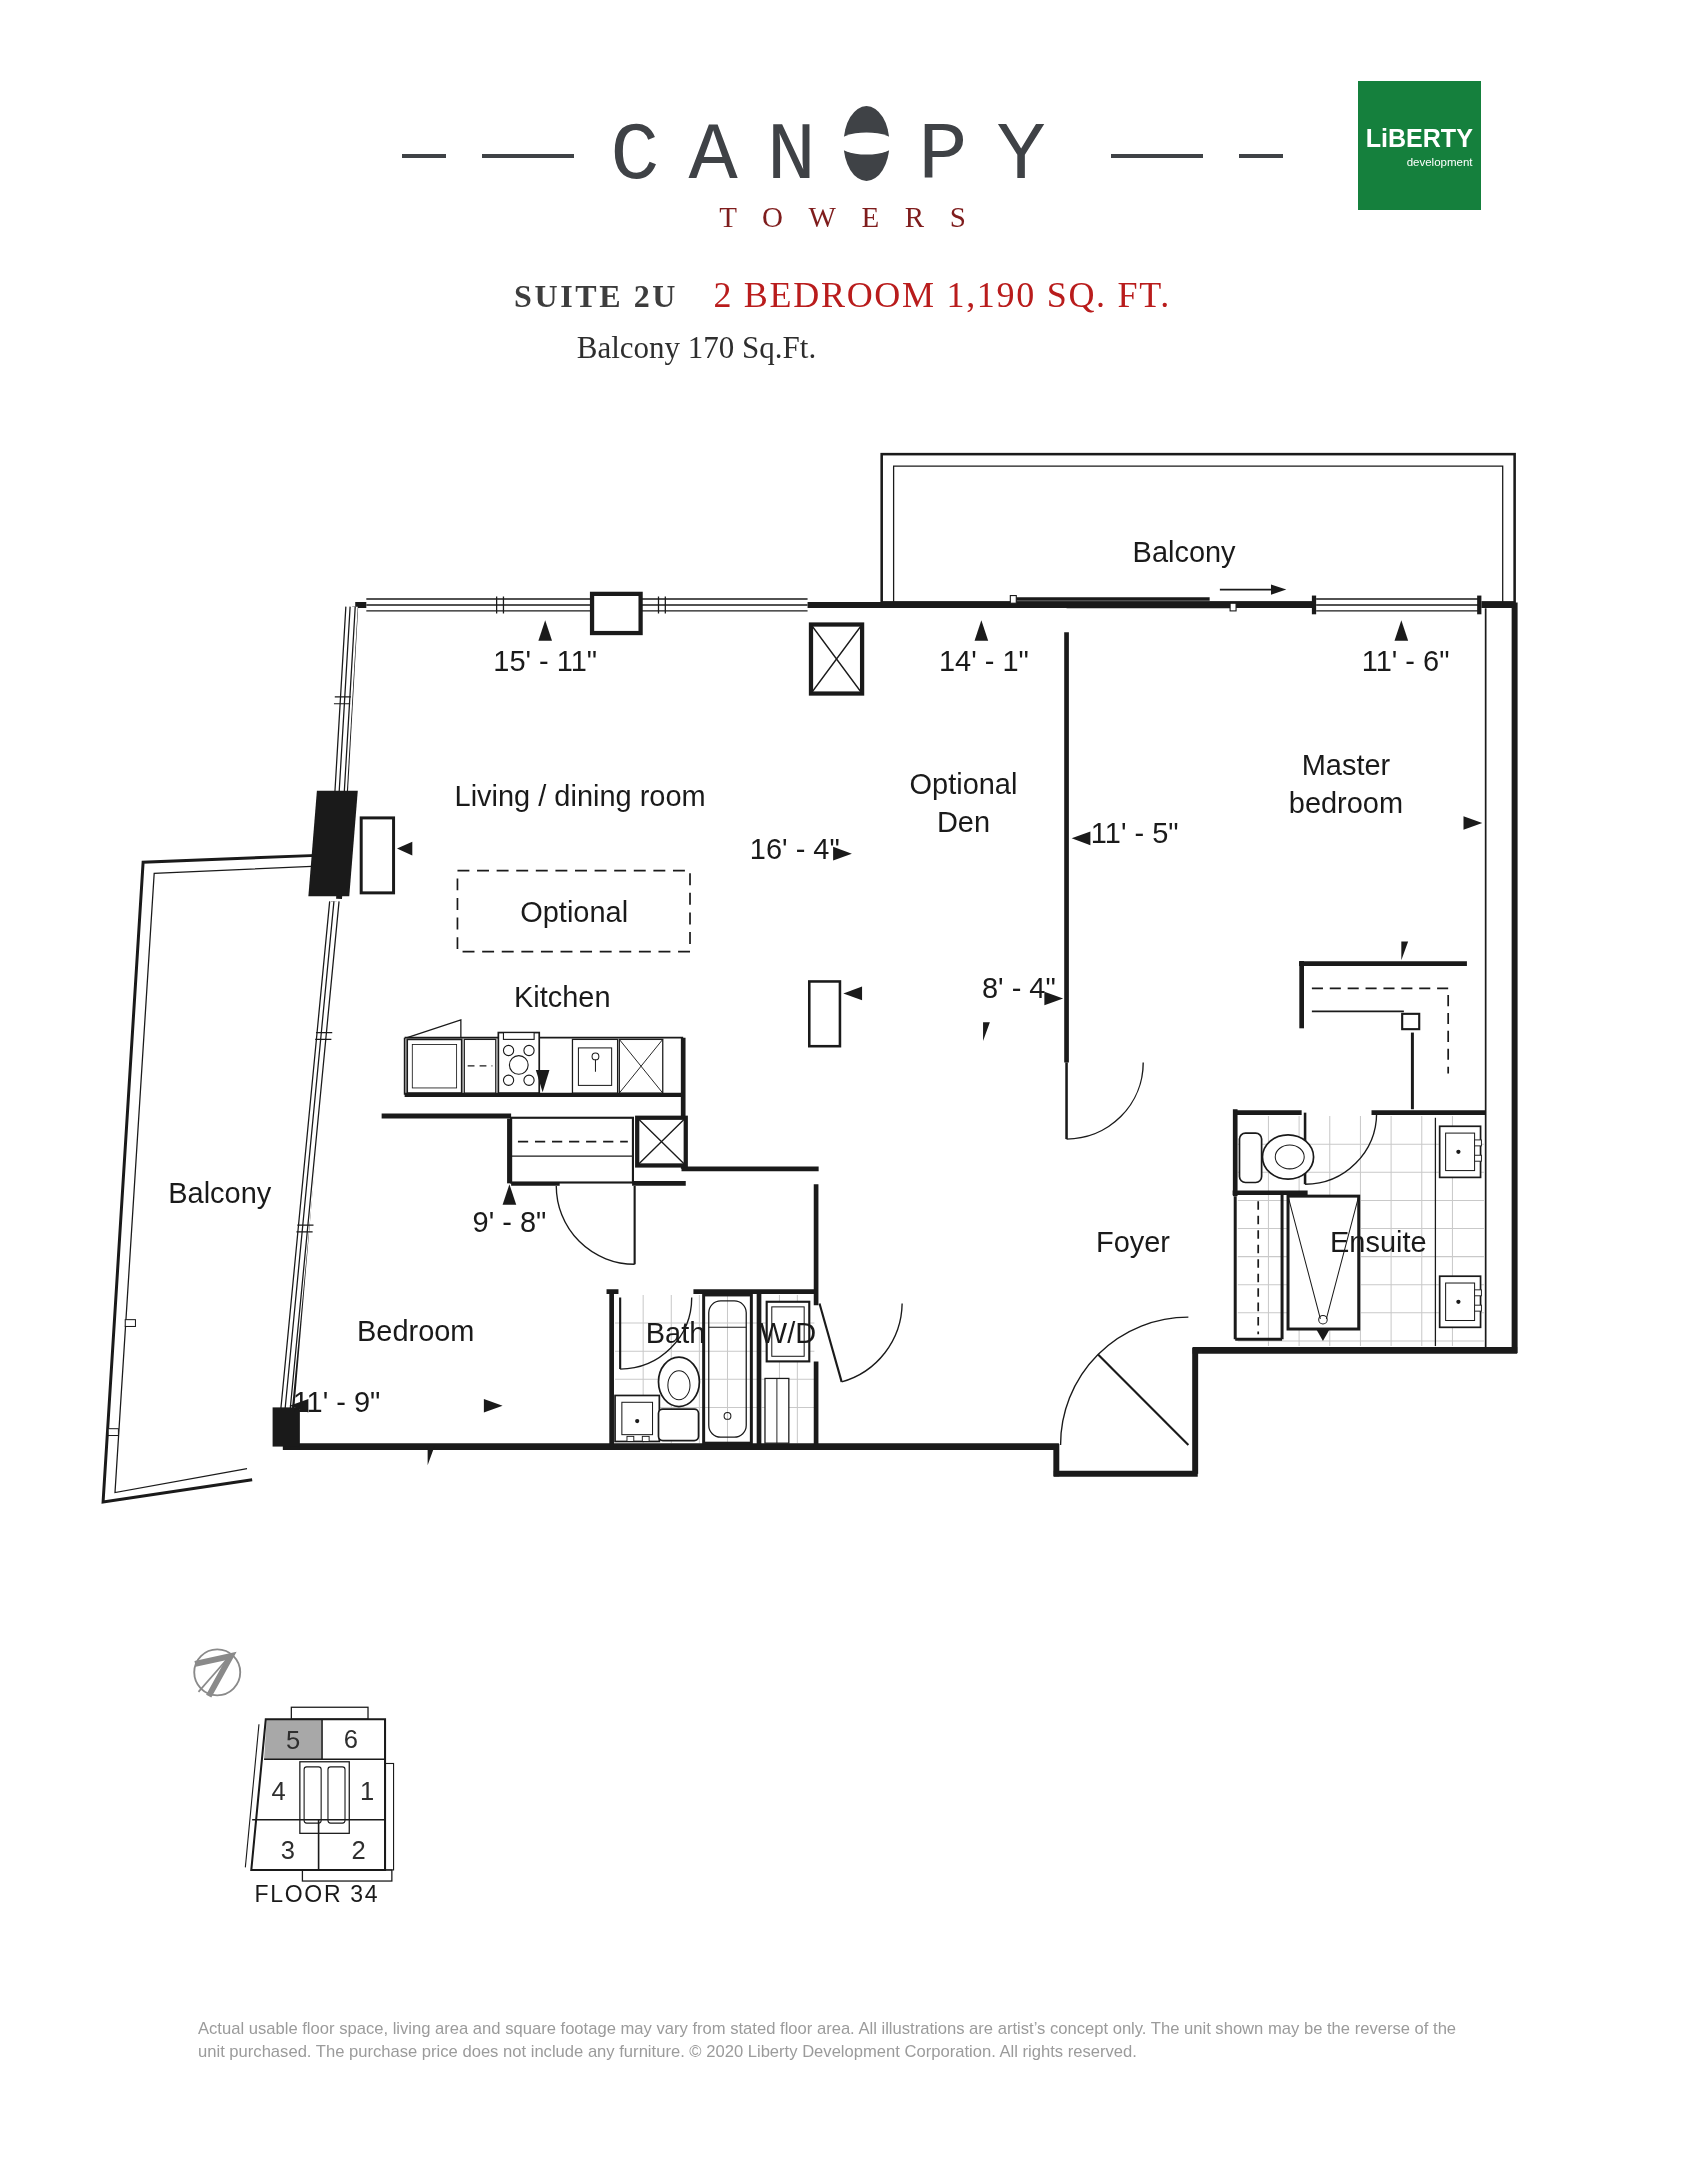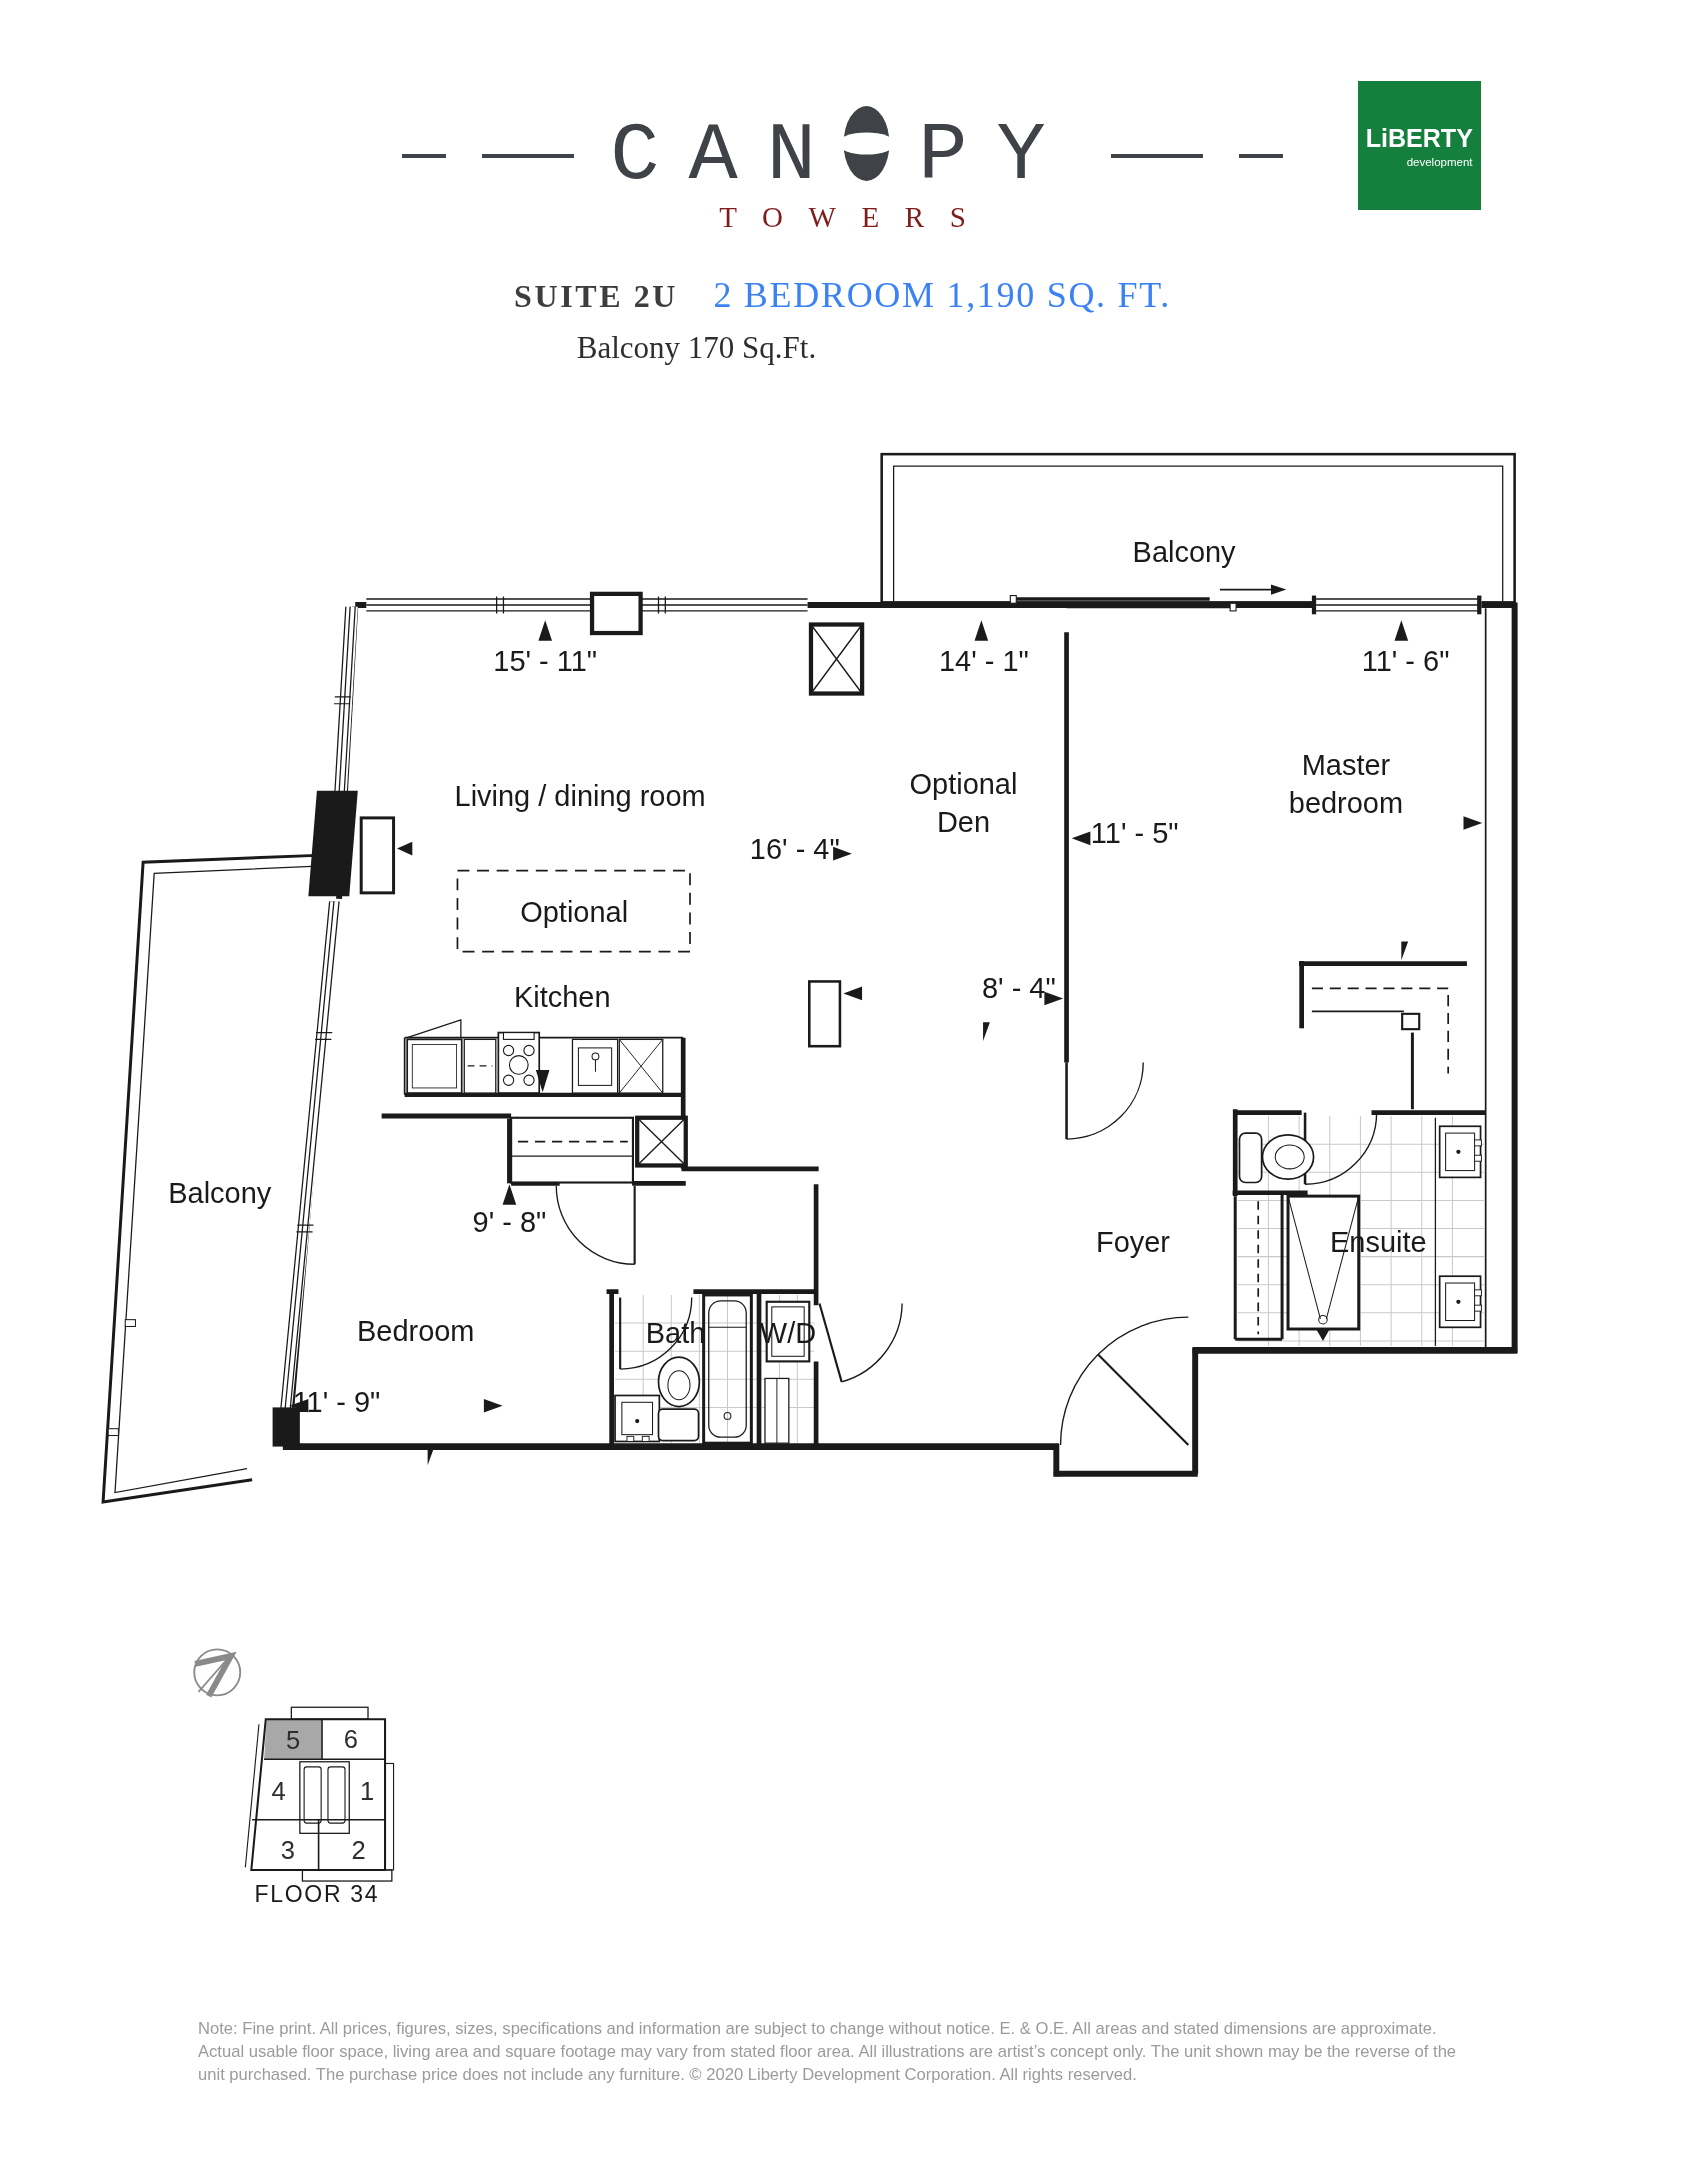--- a/index.html
+++ b/index.html
@@ -12,21 +12,21 @@
   .brand-word{font-family:Liberation Mono, monospace;font-size:82px;color:#3f4246;letter-spacing:29px;font-weight:500;display:flex;align-items:center;}
   .brand-word .seg{display:inline-block;}
   .o-glyph{display:inline-block;margin:0 25.6px 0 -5.1px;}
   .brand-sub{top:201px;left:0;width:1685px;text-align:center;font-family:"Liberation Serif",serif;
              font-size:29px;letter-spacing:25.6px;color:#7f1d1d;text-indent:25.6px;}
   .liberty{top:81px;left:1358px;width:123px;height:129px;display:flex;flex-direction:column;justify-content:center;align-items:flex-end;padding:0 8.5px;box-sizing:border-box;}
   .liberty .t{color:#fff;font-weight:700;font-size:26.4px;letter-spacing:0px;transform:scaleX(.95);transform-origin:right;}
   .liberty .s{color:#fff;font-size:11.5px;margin-top:1.7px;}
   .suite-row{top:274px;left:0;width:1685px;text-align:center;font-family:"Liberation Serif",serif;color:#3d3d3d;}
   .suite-row .a{font-size:32px;font-weight:700;letter-spacing:2.6px;text-align:center;}
-  .suite-row .b{font-size:36px;font-weight:400;letter-spacing:1.7px;margin-left:32px;color:#3b82f6;}
+  .suite-row .b{font-size:36px;font-weight:400;letter-spacing:1.7px;margin-left:32px;color:#b91c1c;}
   .suite-sub{top:330px;left:0;width:1393px;text-align:center;font-family:"Liberation Serif",serif;font-size:31px;color:#2e2e2e;}
   
   .note{top:2017px;left:198px;width:1269px;font-size:16.6px;line-height:23px;color:#9b9b9b;}
   svg text{font-family:"Liberation Sans",sans-serif;}
 </style>
 </head>
 <body>
 
 <div class="abs brand-row">
   <span class="dash s"></span>
@@ -346,17 +346,16 @@
       <text x="327" y="2113">4</text>
       <text x="431" y="2113">1</text>
       <text x="338" y="2182">3</text>
       <text x="421" y="2182">2</text>
     </g>
     <text x="372" y="2233" fill="#1a1a1a" font-size="27" letter-spacing="2" text-anchor="middle">FLOOR 34</text>
   </g>
 </svg>
 
 <div class="abs note">
-  <div>Note: Fine print. All prices, figures, sizes, specifications and information are subject to change without notice.  E. &amp; O.E. All areas and stated dimensions are approximate.</div>
   <div>Actual usable floor space, living area and square footage may vary from stated floor area. All illustrations are artist’s concept only. The unit shown may be the reverse of the</div>
   <div>unit purchased. The purchase price does not include any furniture. © 2020 Liberty Development Corporation. All rights reserved.</div>
 </div>
 
 
 </body></html>

